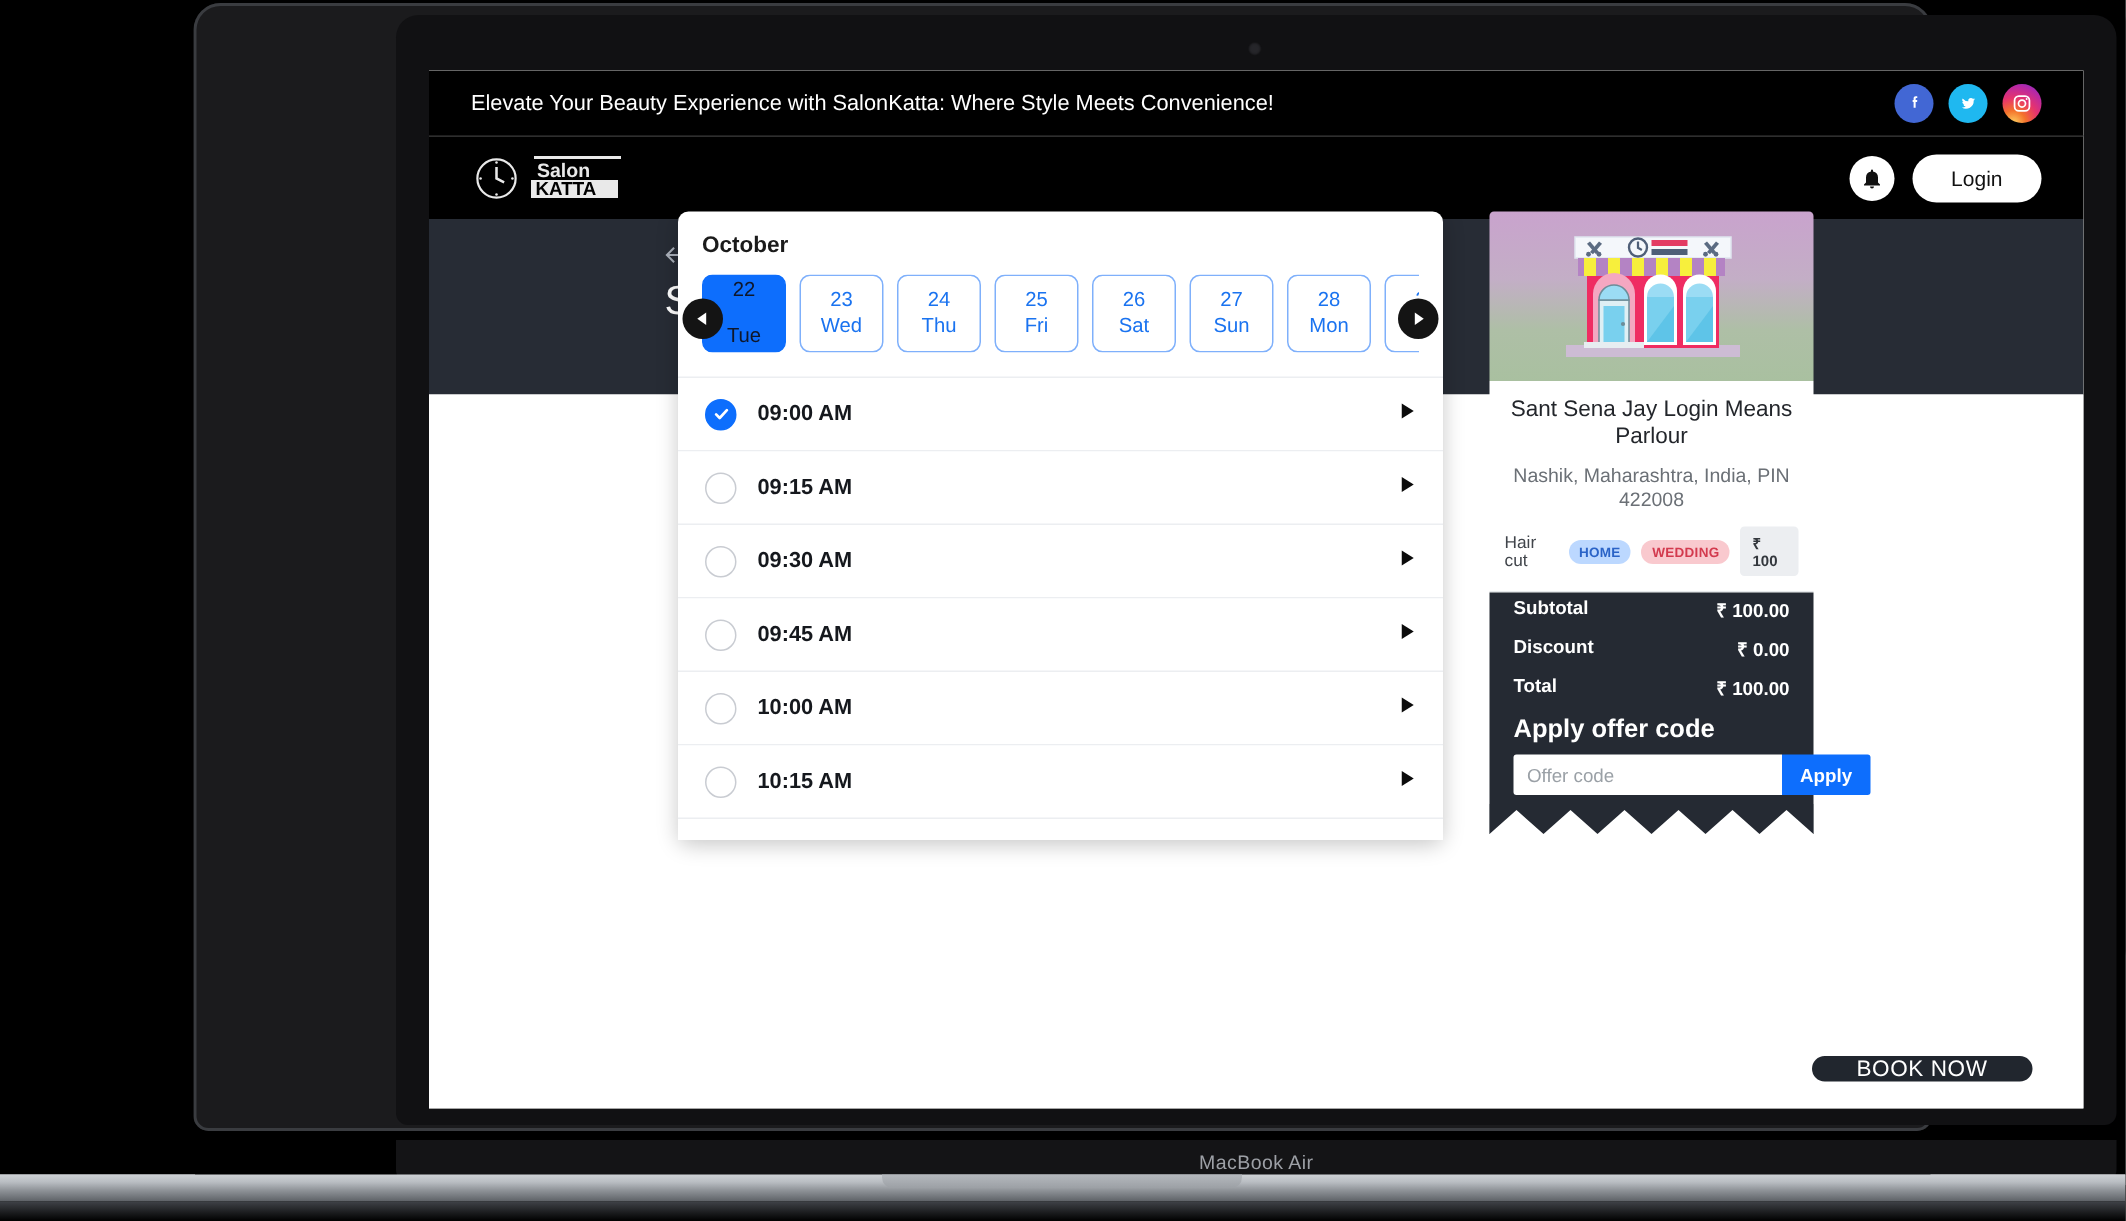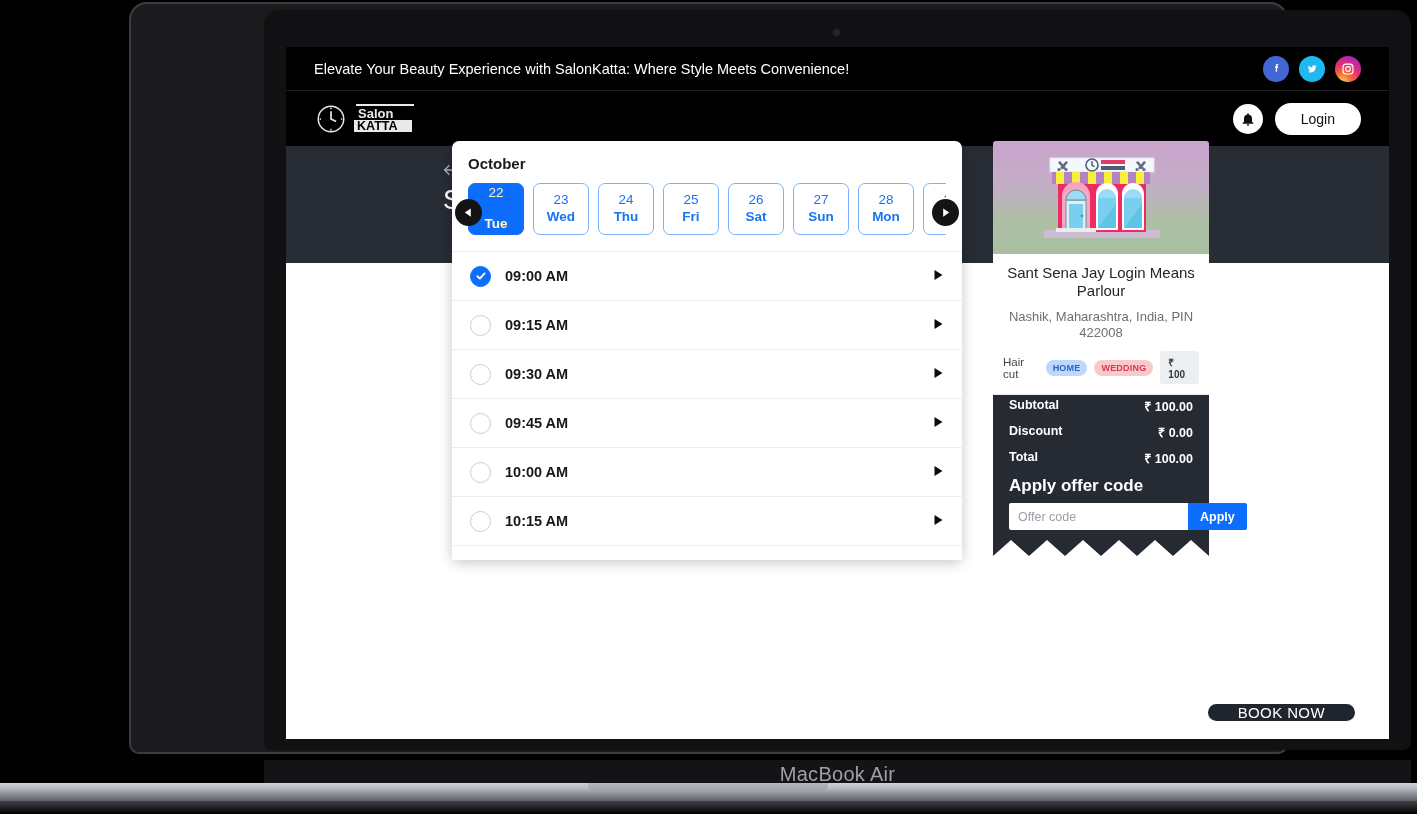--- a/index.html
+++ b/index.html
@@ -33,21 +33,21 @@
     position:absolute; left:157px; top:45px; width:1103px; height:692px;
     background:#fff; overflow:hidden;
   }
   .lid-foot {
     position:absolute; left:135px; top:758px; width:1147px; height:28px;
     background:#141416; border-radius:0 0 8px 8px;
   }
   .lid-foot-label {
     position:absolute; left:0; top:0; width:100%; height:28px;
     display:flex; align-items:center; justify-content:center;
-    color:#9da0a6; font-size:20px; letter-spacing:.3px;
+    color:#9da0a6; font-size:13px; letter-spacing:.3px;
   }
   .base {
     position:absolute; left:0; top:783px; width:1417px; height:18px;
     background: linear-gradient(#cfd2d6 0%, #b9bdc2 28%, #8d9196 60%, #5d6166 100%);
   }
   .base-lip {
     position:absolute; left:588px; top:783px; width:240px; height:9px;
     background: linear-gradient(#b5b9be, #9ca0a5);
     border-radius: 0 0 7px 7px;
   }
@@ -118,23 +118,23 @@
   .date-panel { padding:14px 16px 16px 16px; position:relative; }
   .month-label { font-size:15px; font-weight:bold; color:#1b1b1b; margin-bottom:11px; }
   .dates-row { display:flex; gap:9px; overflow:hidden; }
   .date-chip {
     min-width:56px; width:56px; height:52px; flex:0 0 auto;
     border:1px solid #7fb0fb; border-radius:7px;
     background:#fff; color:#1a73f0;
     display:flex; flex-direction:column; align-items:center; justify-content:center;
     font-size:13.5px; line-height:1.25; cursor:pointer;
   }
-  .date-chip.selected { background:#0d6efd; border-color:#0d6efd; color:#fef9c3;gap:14px; }
+  .date-chip.selected { background:#0d6efd; border-color:#0d6efd; color:#0f172a;gap:14px; }
   .date-chip .dnum { font-weight:400; }
-  .date-chip .ddow { font-weight:700; }
+  .date-chip .ddow { font-weight:400; }
   .nav-circle {
     position:absolute; width:27px; height:27px; border-radius:50%;
     background:#141414; display:flex; align-items:center; justify-content:center;
     cursor:pointer; z-index:3;
   }
   .nav-prev { left:3px; top:58px; }
   .nav-next { right:3px; top:58px; }
 
   .slots { border-top:1px solid #eceef1; max-height:309px; overflow:hidden; }
   .slot {

